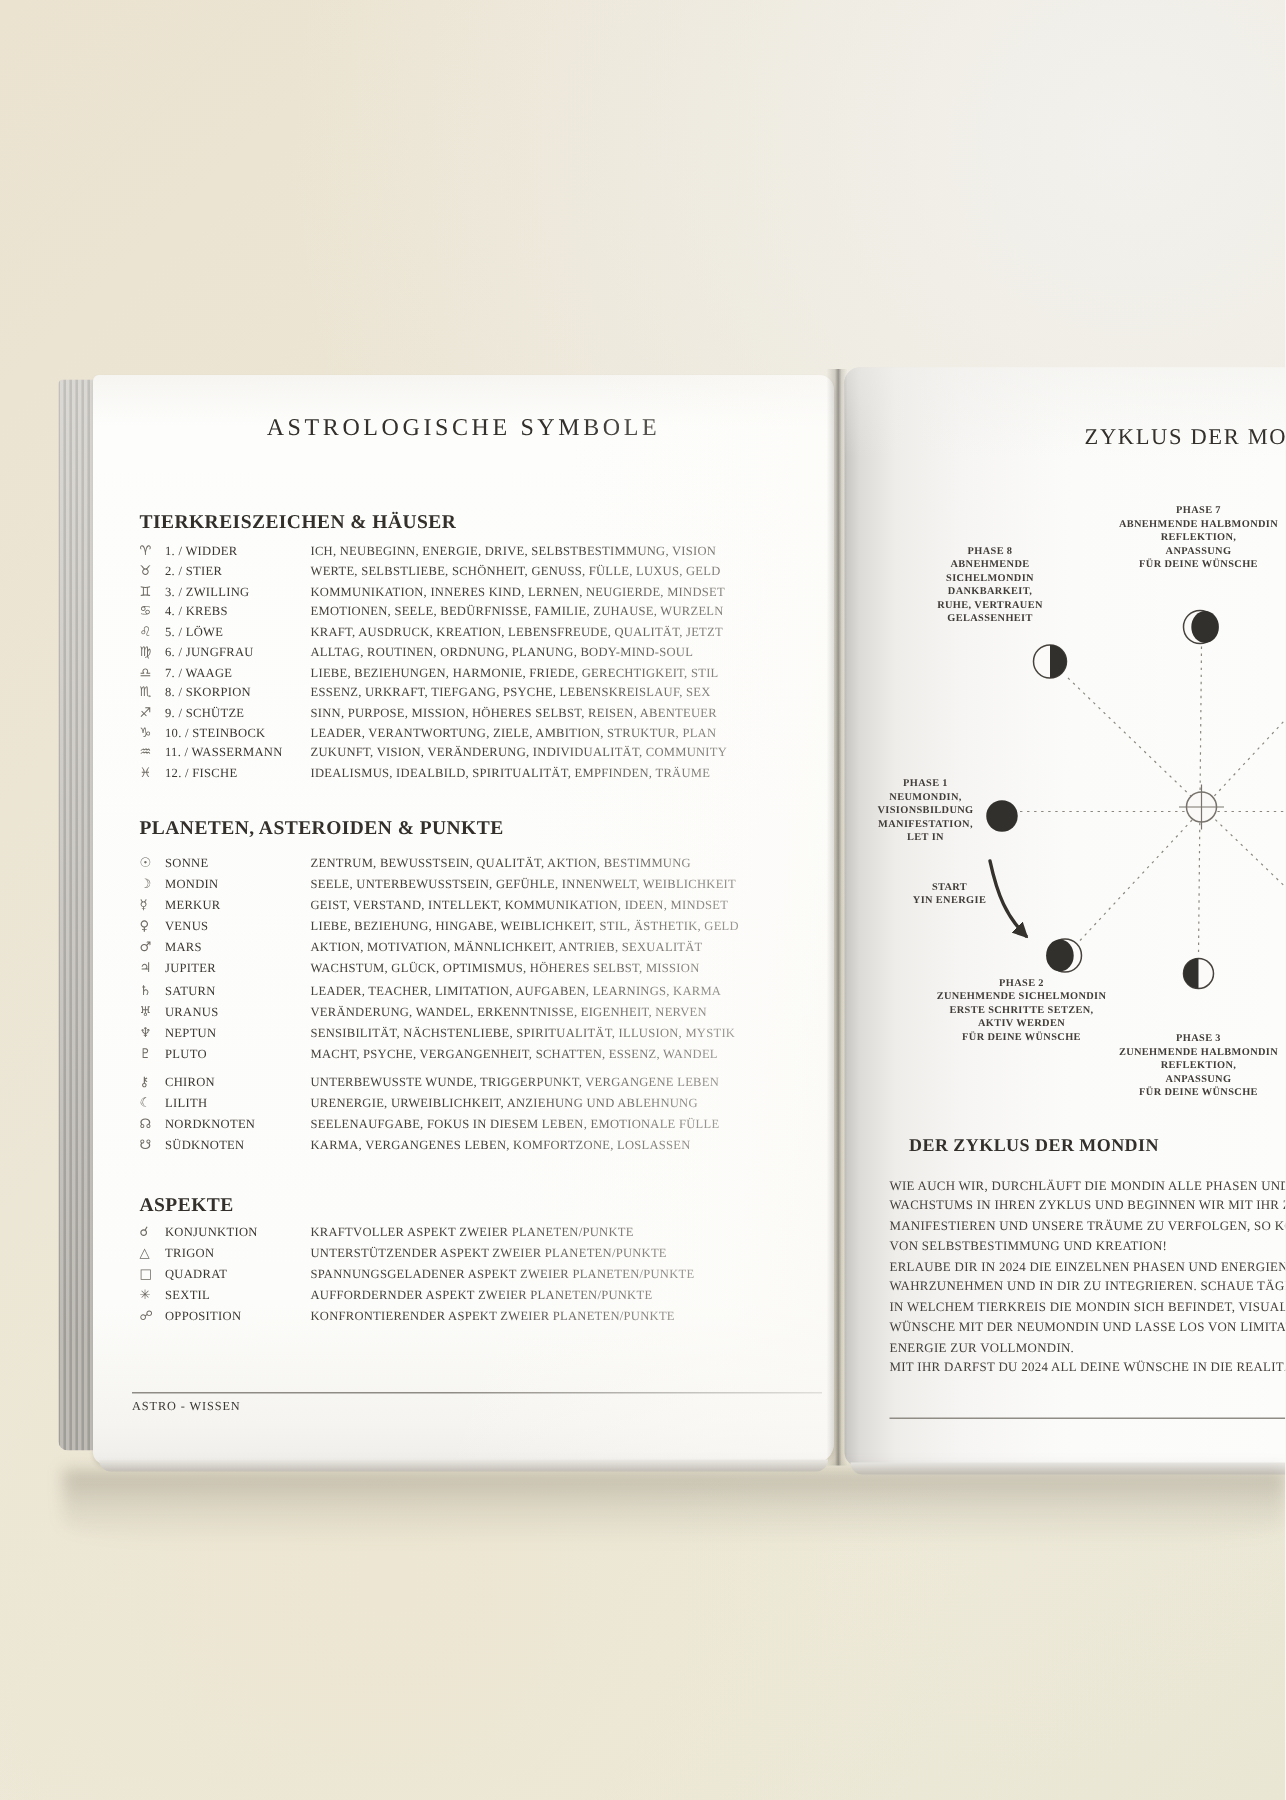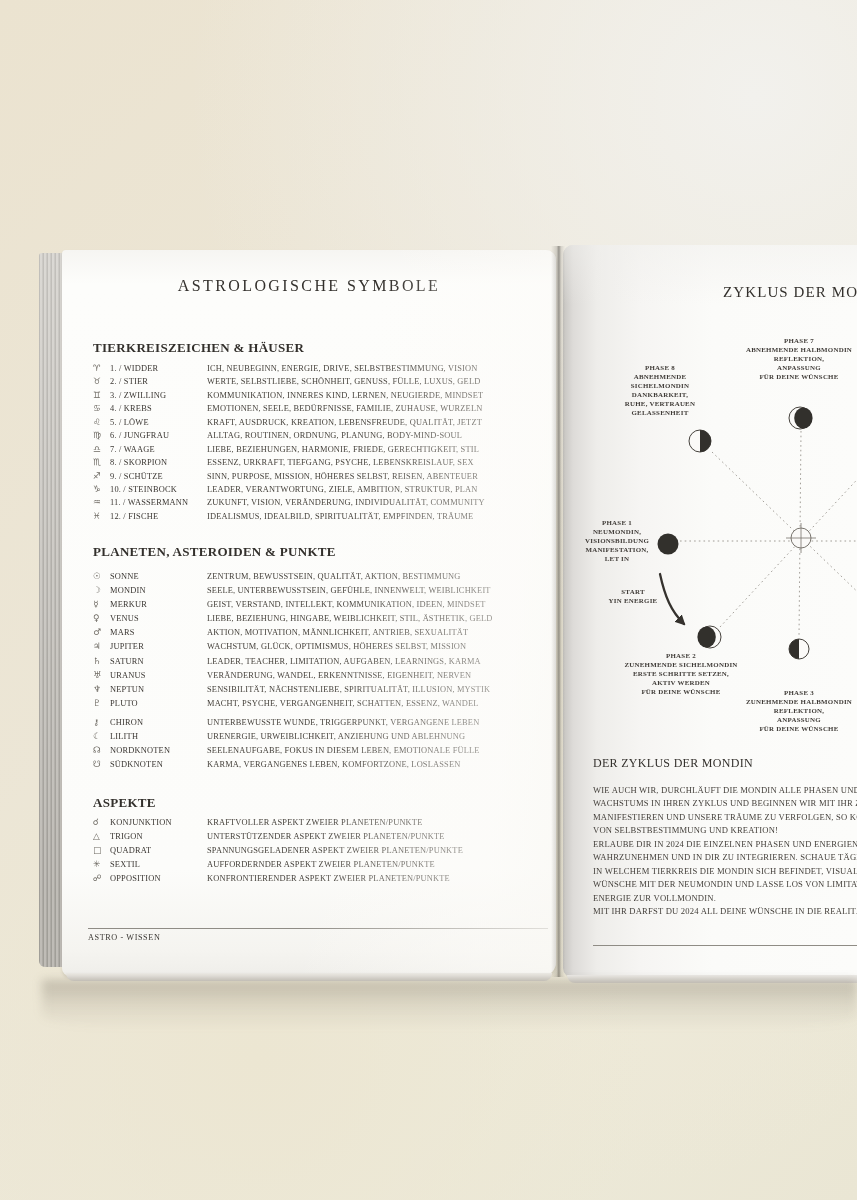--- a/index.html
+++ b/index.html
@@ -52,21 +52,21 @@
   .lbl{width:97px;flex:0 0 97px;font-size:8.4px;letter-spacing:.2px;color:#3a3632;}
   .kw{font-size:8.4px;letter-spacing:.18px;color:#46423c;white-space:nowrap;}
   .foot-rule{position:absolute;left:26px;width:460px;top:678px;height:1px;background:#8f8c85;}
   .foot-txt{position:absolute;left:26px;top:683px;font-size:8.2px;letter-spacing:.6px;color:#3a3733;}
   
   .rp-title{position:absolute;left:160px;top:39px;white-space:nowrap;
     font-size:15px;letter-spacing:1.1px;color:#33302c;}
   .diagram-svg{position:absolute;left:0;top:0;}
   .phase-label{position:absolute;text-align:center;font-size:6.9px;line-height:9px;
     font-weight:700;letter-spacing:.25px;color:#403c38;}
-  .rp-h{position:absolute;left:30px;top:511px;font-size:12px;font-weight:400;
+  .rp-h{position:absolute;left:43px;top:511px;font-size:12px;font-weight:700;
     letter-spacing:.3px;color:#33302c;}
   .para{position:absolute;left:30px;top:539px;}
   .para-line{font-size:8.6px;line-height:13.45px;letter-spacing:.2px;
     color:#433f3a;white-space:nowrap;}
   .rp-rule{position:absolute;left:30px;top:700px;width:264px;height:1px;background:#8f8c85;}
 </style>
 </head>
 <body>
 
 <div class="scene">

